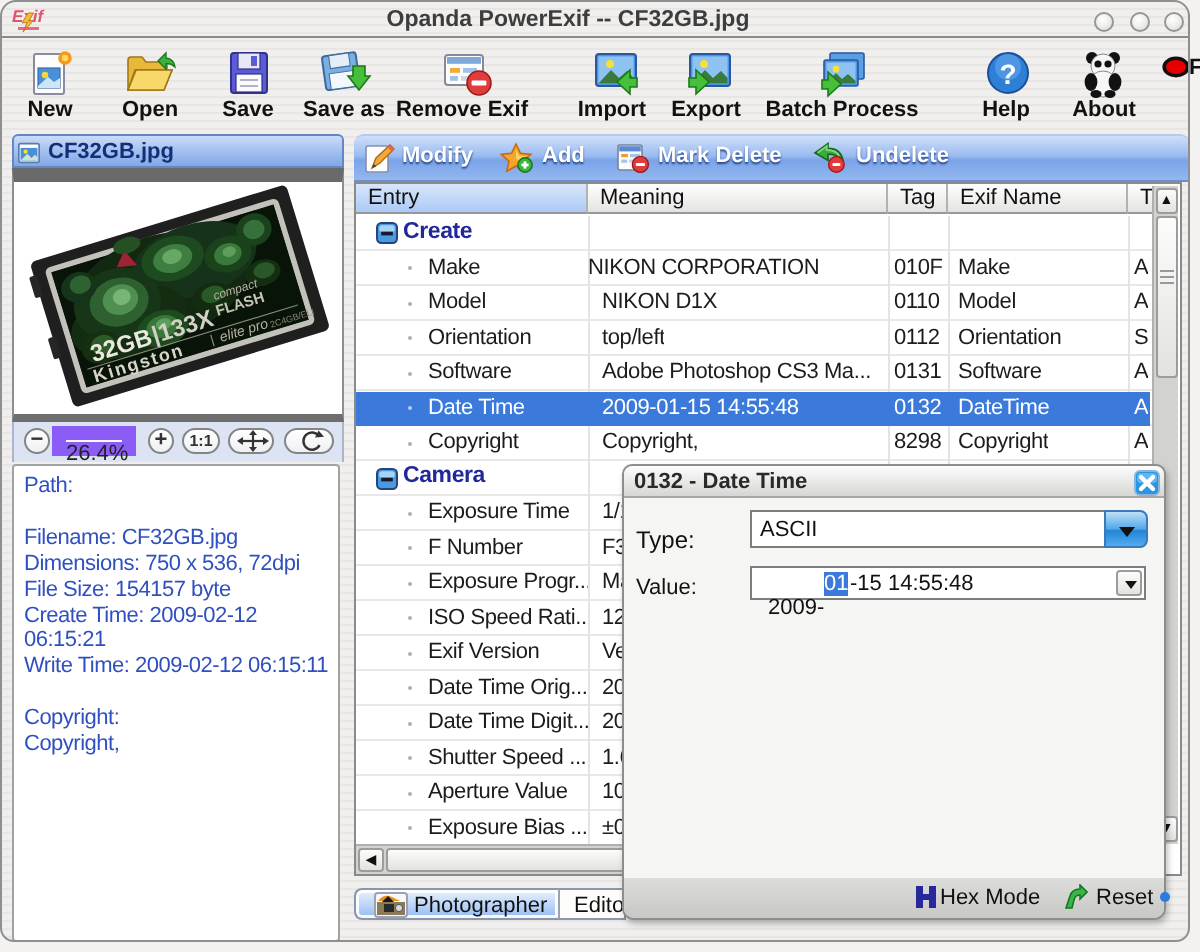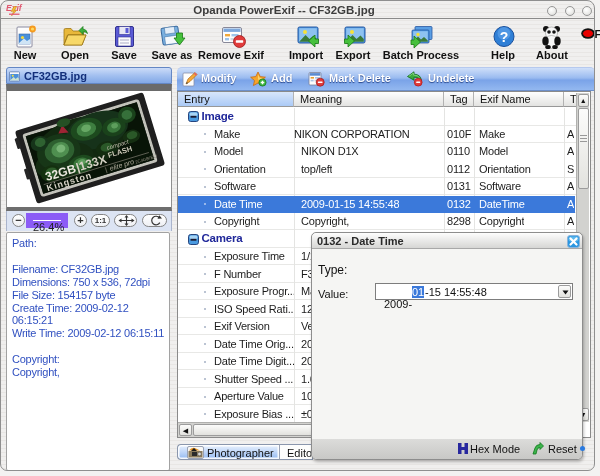--- a/index.html
+++ b/index.html
@@ -302,21 +302,21 @@
       <div class="abs vline" style="left:116px;top:0;height:314px"></div>
       <div class="abs vline" style="left:266px;top:0;height:314px"></div>
       <div class="abs vline" style="left:296px;top:0;height:314px"></div>
       <div class="abs vline" style="left:386px;top:0;height:314px"></div>
       <div class="abs row" style="top:0">
           <svg class="abs" style="left:9.5px;top:3px" width="11" height="11" viewBox="0 0 11 11">
             <rect x="0.5" y="0.5" width="10" height="10" rx="2.2" fill="#4a9ae0" stroke="#26457e"></rect>
             <rect x="1.6" y="1.6" width="7.8" height="3.4" rx="1.5" fill="#a8d4f4"></rect>
             <rect x="2.6" y="4.8" width="5.8" height="1.9" fill="#181830"></rect>
           </svg>
-          <span class="cell grp" style="left:23.5px">Image</span>
+          <span class="cell grp" style="left:23.5px">Create</span>
         </div>
       <div class="abs row" style="top:17.5px">
           <i class="dot"></i>
           <span class="cell" style="left:36px;width:79.5px">Make</span>
           <span class="cell" style="left:116px">NIKON CORPORATION</span>
           <span class="cell" style="left:269px">010F</span>
           <span class="cell" style="left:301px">Make</span>
           <span class="cell" style="left:389px">A</span>
         </div>
       <div class="abs row" style="top:35px">
@@ -331,20 +331,21 @@
           <i class="dot"></i>
           <span class="cell" style="left:36px;width:79.5px">Orientation</span>
           <span class="cell" style="left:123px">top/left</span>
           <span class="cell" style="left:269px">0112</span>
           <span class="cell" style="left:301px">Orientation</span>
           <span class="cell" style="left:389px">S</span>
         </div>
       <div class="abs row" style="top:70px">
           <i class="dot"></i>
           <span class="cell" style="left:36px;width:79.5px">Software</span>
+          <span class="cell" style="left:123px">Adobe Photoshop CS3 Ma...</span>
           <span class="cell" style="left:269px">0131</span>
           <span class="cell" style="left:301px">Software</span>
           <span class="cell" style="left:389px">A</span>
         </div>
       <div class="abs row" style="top:87.5px;background:#3b79da;color:#fff">
           <i class="dot" style="background:#b8cdf0"></i>
           <span class="cell" style="left:36px;width:79.5px">Date Time</span>
           <span class="cell" style="left:123px">2009-01-15 14:55:48</span>
           <span class="cell" style="left:269px">0132</span>
           <span class="cell" style="left:301px">DateTime</span>
@@ -450,20 +451,27 @@
   <div class="abs" id="dlg">
     <div class="abs" id="dlgtitle">
       <span class="abs" style="left:5px;top:2px;font-size:11px;font-weight:bold;color:#2a2a2a">0132 - Date Time</span>
       <svg class="abs" style="left:255px;top:1.5px" width="13" height="13" viewBox="0 0 13 13">
         <rect x="0.5" y="0.5" width="12" height="12" rx="2.5" fill="#2a96e0" stroke="#8ab4dc"></rect>
         <rect x="1.5" y="1.5" width="10" height="5" rx="2" fill="#6cc0f0" opacity="0.8"></rect>
         <path d="M3.5 3.5 L9.5 9.5 M9.5 3.5 L3.5 9.5" stroke="#fff" stroke-width="2.2" stroke-linecap="round"></path>
       </svg>
     </div>
     <span class="abs" style="left:6px;top:30px;font-size:12px;color:#111">Type:</span>
+    <div class="abs combo" style="left:63px;top:22px;width:198px;height:19px;border-radius:0 4px 4px 0">
+      <span class="abs" style="left:4px;top:3px">ASCII</span>
+      <div class="abs" style="left:176px;top:-1px;width:22px;height:19px;border-radius:0 4px 4px 0;background:linear-gradient(to bottom,#bee0f8,#51a7e8 50%,#2186d8 55%,#55aaec);border:1px solid #3a7ab8"></div>
+      <svg class="abs" style="left:183px;top:7px" width="9" height="6" viewBox="0 0 9 6">
+          <path d="M0.5 0.5 L8.5 0.5 L4.5 5.5 Z" fill="#111"></path>
+        </svg>
+    </div>
     <span class="abs" style="left:6px;top:55px;font-size:11px;color:#111">Value:</span>
     <div class="abs combo" style="left:63px;top:50px;width:198px;height:17px">
       <span class="abs" style="left:8px;top:14px">2009-</span>
       <span class="abs" style="left:36px;top:2px;background:#3b79da;color:#fff">01</span>
       <span class="abs" style="left:49px;top:2px">-15 14:55:48</span>
       <div class="abs sbtn" style="left:182px;top:1px;width:13px;height:13px"></div>
       <svg class="abs" style="left:185.5px;top:6px" width="7" height="5" viewBox="0 0 7 5">
           <path d="M0.5 0.5 L6.5 0.5 L3.5 4.5 Z" fill="#111"></path>
         </svg>
     </div>

